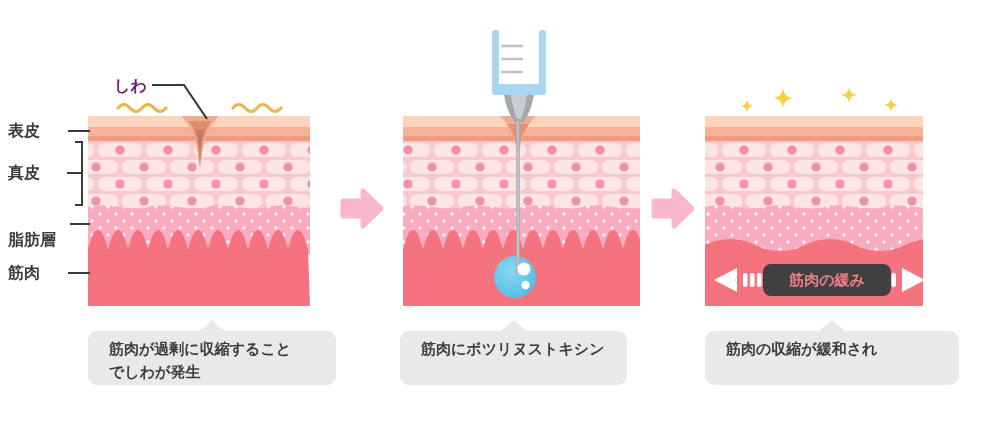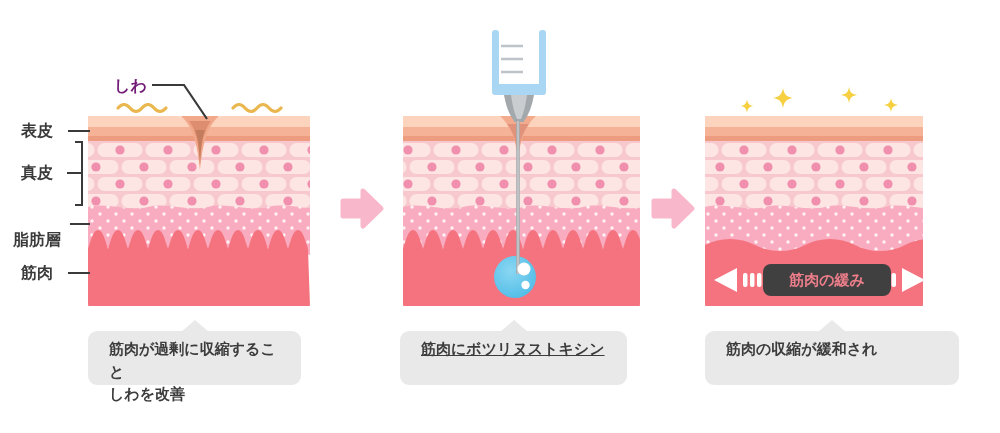--- a/index.html
+++ b/index.html
@@ -1,19 +1,19 @@
 <!DOCTYPE html>
 <html><head>
 <meta charset="utf-8">
 <style>
   html,body{margin:0;padding:0;background:#ffffff;}
   #stage{position:relative;width:1000px;height:433px;background:#ffffff;overflow:hidden;
          font-family:"Liberation Sans","DejaVu Sans",sans-serif;}
   #art{position:absolute;left:0;top:0;}
-  .layer-label{position:absolute;left:8px;width:58px;text-align:center;
+  .layer-label{position:absolute;left:8px;width:58px;text-align:left;
                font-size:16px;font-weight:700;color:#3a3a3a;line-height:1;}
   .wrinkle-label{position:absolute;left:114px;top:76px;font-size:16px;font-weight:700;color:#701a75;}
   .bubble{position:absolute;top:331px;height:54px;background:#e9e9e9;border-radius:9px;
           box-sizing:border-box;padding:7px 10px 0 21px;font-size:15px;font-weight:600;
           color:#3c3c3c;line-height:1.5;}
   .bubble::before{content:"";position:absolute;top:-11px;left:50%;margin-left:-14px;
           width:0;height:0;border-left:14px solid transparent;border-right:14px solid transparent;
           border-bottom:12px solid #e9e9e9;}
   .bubble span{display:block;}
   .muscle-badge{position:absolute;left:763px;top:264px;width:128px;height:32px;background:#404040;
@@ -157,24 +157,24 @@
 
 <div class="layer-label" style="top:123px;">表皮</div>
 <div class="layer-label" style="top:165px;">真皮</div>
 <div class="layer-label" style="top:232px;">脂肪層</div>
 <div class="layer-label" style="top:265px;">筋肉</div>
 
 <div class="wrinkle-label">しわ</div>
 
 <div class="muscle-badge">筋肉の緩み</div>
 
-<div class="bubble" style="left:88px;width:213px;">
+<div class="bubble" style="left:88px;width:248px;">
   <span>筋肉が過剰に収縮すること</span>
-  <span>しわを改善</span>
+  <span>でしわが発生</span>
 </div>
-<div class="bubble" style="left:400px;width:227px;text-decoration:underline;">
+<div class="bubble" style="left:400px;width:227px;">
   <span>筋肉にボツリヌストキシン</span>
 </div>
 <div class="bubble" style="left:705px;width:254px;">
   <span>筋肉の収縮が緩和され</span>
 </div>
 
 </div>
 
 </body></html>

